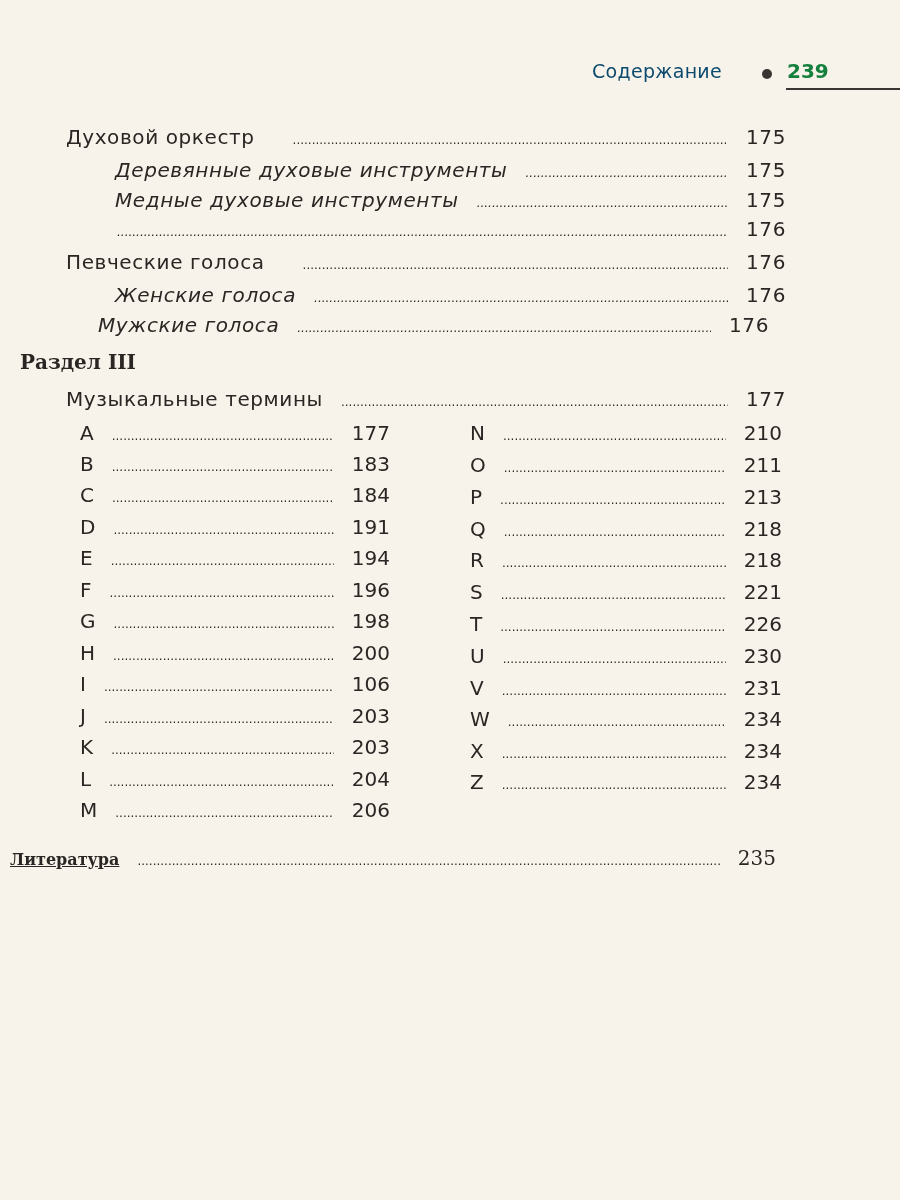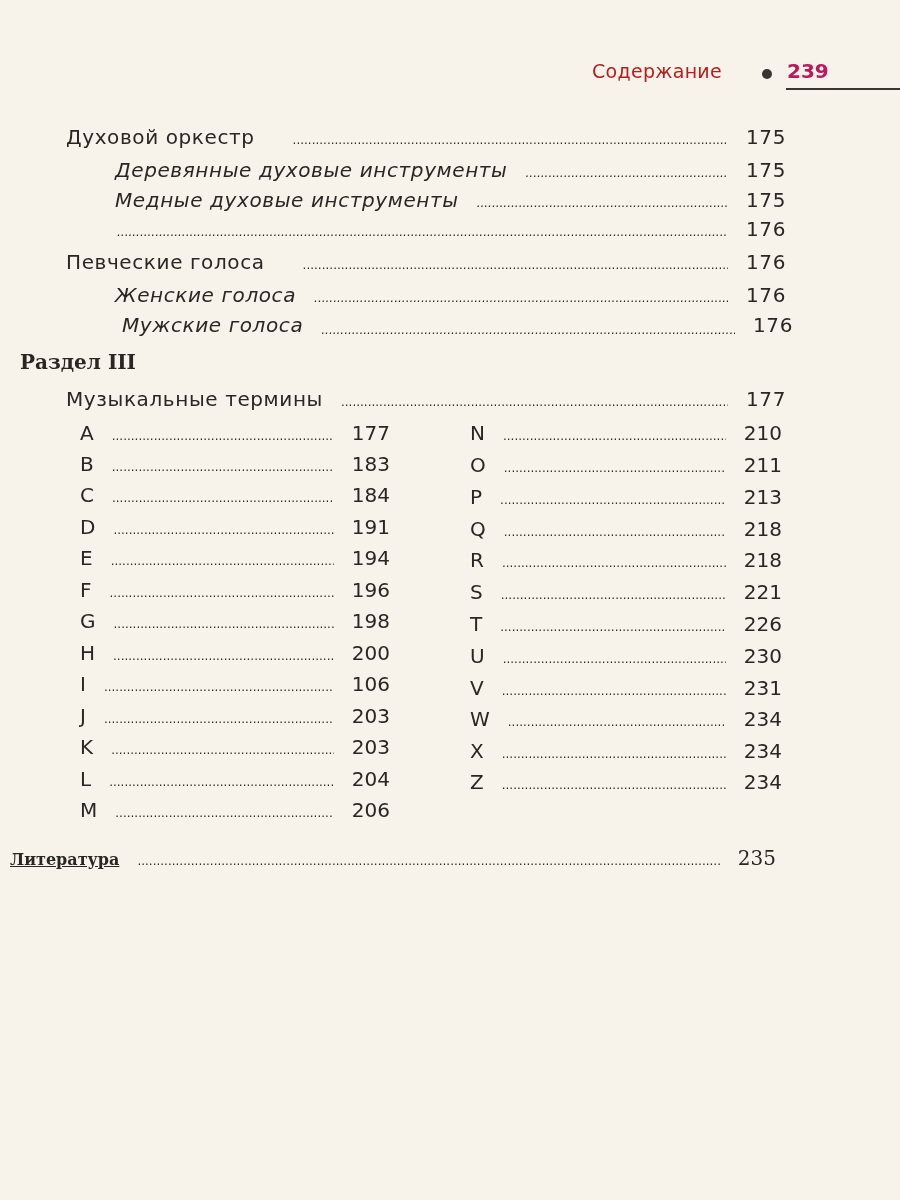--- a/index.html
+++ b/index.html
@@ -7,27 +7,27 @@
     width:900px; height:1200px; overflow:hidden;
     background:#f7f3ea;
     color:#2a2624;
     font-family:"DejaVu Sans", sans-serif;
     position:relative;
   }
   .header {
     position:absolute; top:60px; left:592px; width:308px; height:40px;
   }
   .header .label {
-    position:absolute; left:0; top:0; font-size:19px; letter-spacing:0.3px; color:#b91c1c;
+    position:absolute; left:0; top:0; font-size:19px; letter-spacing:0.3px; color:#0c4a6e;
   }
   .header .dot {
     position:absolute; left:170px; top:9px; width:10px; height:10px; border-radius:50%; background:#3a3533;
   }
   .header .num {
-    position:absolute; left:195px; top:-1px; font-size:20px; font-weight:bold; color:#be185d;
+    position:absolute; left:195px; top:-1px; font-size:20px; font-weight:bold; color:#15803d;
   }
   .header .rule {
     position:absolute; left:194px; top:28px; width:114px; height:2px; background:#3a3533;
   }
   .row {
     position:absolute; display:flex; align-items:baseline; white-space:nowrap;gap:16px;
   }
   .row .t { flex:none; }
   .row .dots {
     flex:1; overflow:hidden; margin:0 2px; color:#2a2624;
@@ -78,21 +78,21 @@
 <div class="row main" style="left:66px; top:250px; width:720px;">
   <span class="t">Певческие голоса</span>
   <span class="dots" style="margin-left:22px;"></span>
   <span class="p">176</span>
 </div>
 <div class="row sub" style="left:115px; top:283px; width:671px;text-align:right;">
   <span class="t">Женские голоса</span>
   <span class="dots"></span>
   <span class="p" style="font-style:normal;">176</span>
 </div>
-<div class="row sub" style="left:122px; top:313px; width:671px;align-items:flex-end;">
+<div class="row sub" style="left:98px; top:313px; width:671px;">
   <span class="t">Мужские голоса</span>
   <span class="dots"></span>
   <span class="p" style="font-style:normal;">176</span>
 </div>
 
 <div class="section" style="left:20px; top:350px;">Раздел III</div>
 <div class="row main" style="left:66px; top:387px; width:720px;">
   <span class="t">Музыкальные термины</span>
   <span class="dots"></span>
   <span class="p">177</span>

